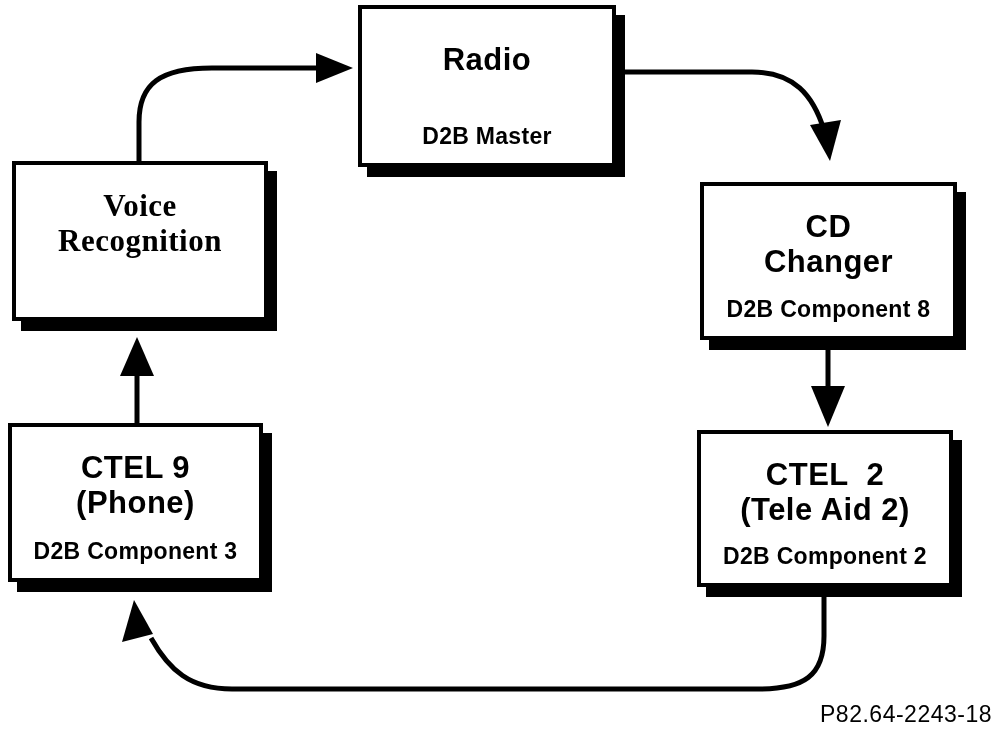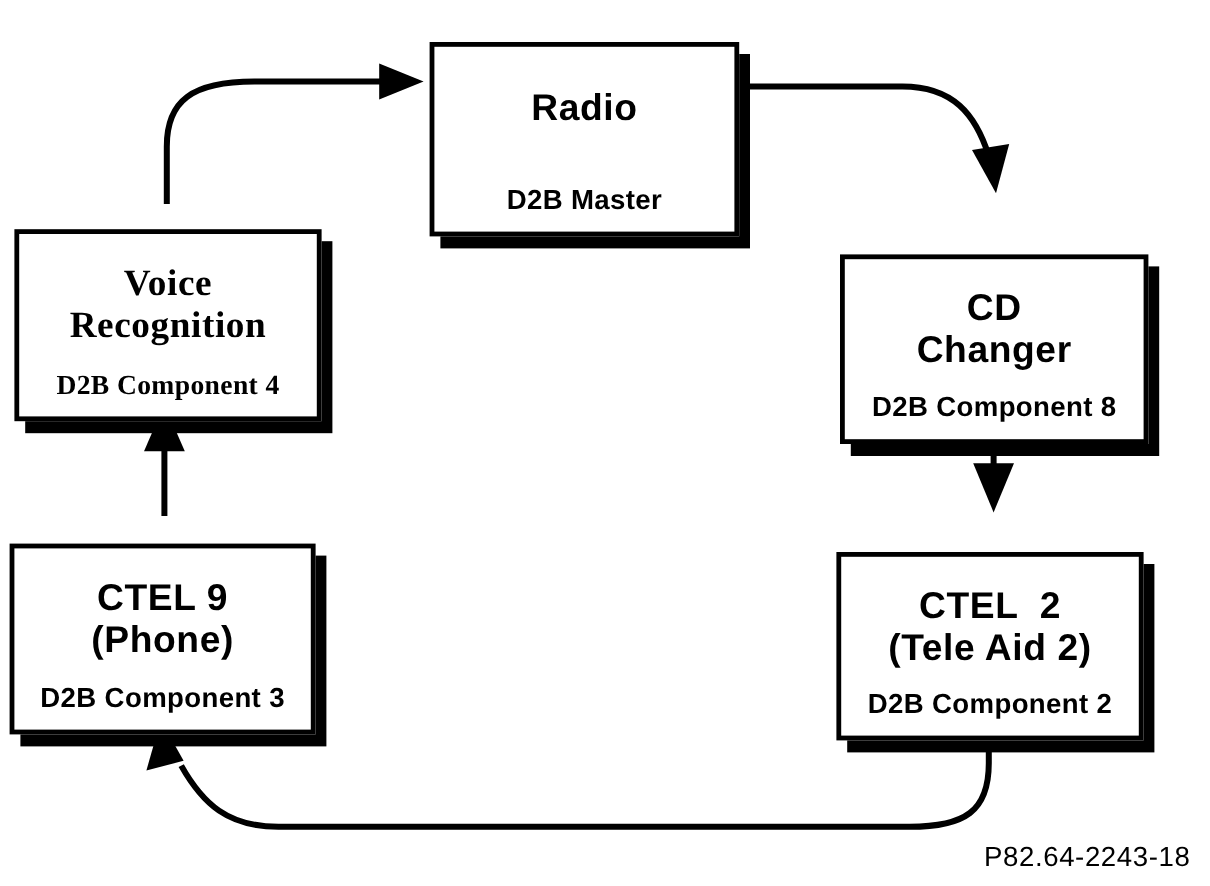--- a/index.html
+++ b/index.html
@@ -28,21 +28,20 @@
     z-index: 2;
     background: #ffffff;
     border: 4px solid #000000;
     box-shadow: 9px 10px 0 #000000;
     box-sizing: border-box;
     display: flex;
     flex-direction: column;
     justify-content: space-between;
     align-items: center;
     padding: 24px 6px 13px 6px;
-    margin-top: 30px;
   }
   .node.single-line {
     padding-top: 34px;
   }
   .node-title {
     font-size: 31px;
     font-weight: bold;
     line-height: 1.12;
     color: #000000;
     text-align: center;
@@ -129,18 +128,17 @@
 
   <div class="node" style="left:8px; top:423px; width:255px; height:159px;">
     <div class="node-title">CTEL 9
 (Phone)</div>
     <div class="node-subtitle">D2B Component 3</div>
   </div>
 
   <div class="node" style="left:12px; top:161px; width:256px; height:160px;font-family:Liberation Serif, serif;">
     <div class="node-title">Voice
 Recognition</div>
-    <div class="node-subtitle">D2B Component 4</div>
   </div>
 
   <div class="caption">P82.64-2243-18</div>
 
 </div>
 
 </body></html>

